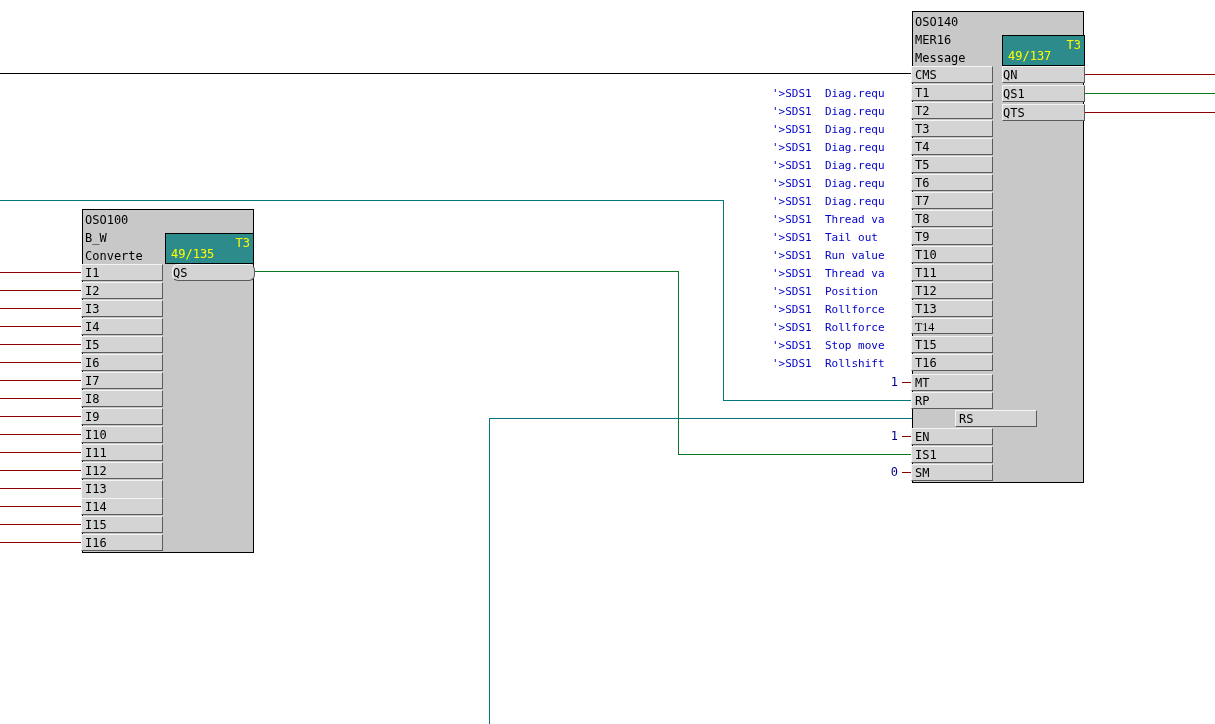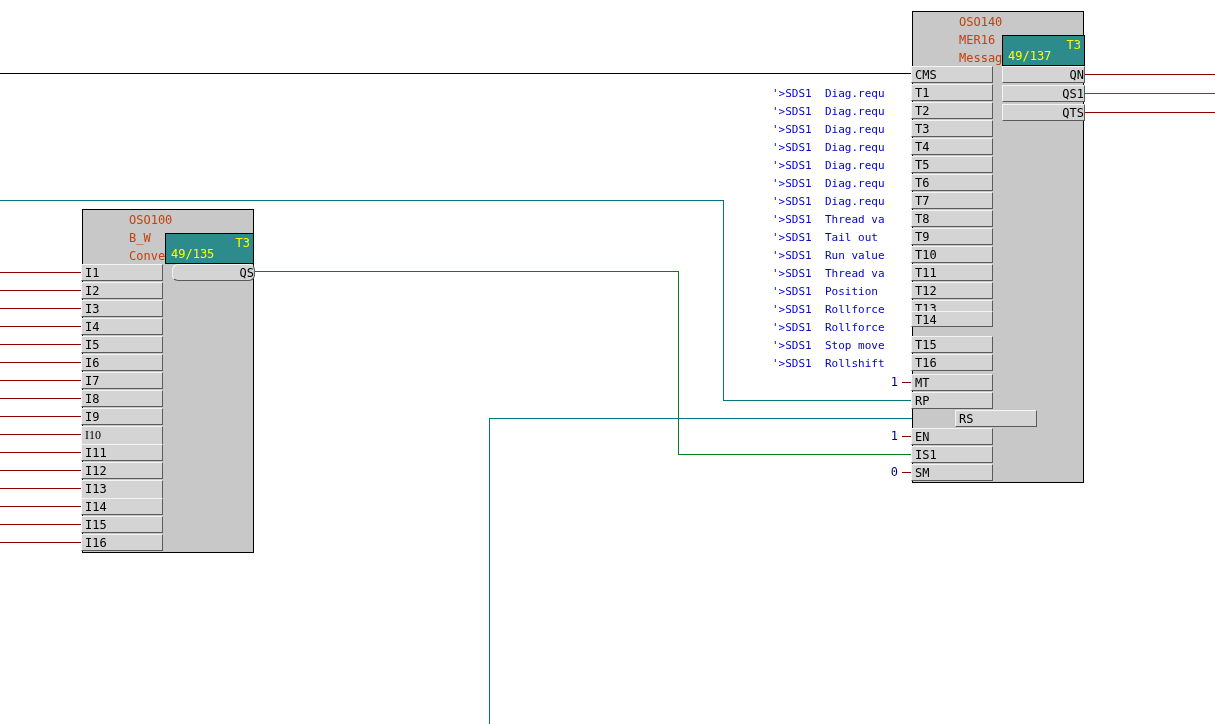--- a/index.html
+++ b/index.html
@@ -21,45 +21,44 @@
   .fb-body{
     position:absolute;left:0;top:0;
     background:#c8c8c8;
     border:1px solid #000000;
     box-sizing:border-box;
   }
   .fb-header{
     position:absolute;left:0;top:0;
     box-sizing:border-box;
     padding-left:3px;
-    color:#c2410c;
+    color:#000000;
     font-size:12px;
     line-height:18px;
     white-space:nowrap;
-    margin-left:44px;
   }
   .fb-header div{height:18px;}
 
   
   .port{
     position:absolute;
     box-sizing:border-box;
     background:#d4d4d4;
     border-top:1px solid #f4f4f4;
     border-left:1px solid #f4f4f4;
     border-right:1px solid #5a5a5a;
     border-bottom:1px solid #5a5a5a;
     font-size:12px;
     line-height:16px;
     color:#000000;
     white-space:nowrap;
     overflow:hidden;
   }
   .port.in{ text-align:left; padding-left:3px;}
-  .port.out{ text-align:right; padding-right:0;}
+  .port.out{ padding-right:0;}
 
   
   .badge{
     position:absolute;
     box-sizing:border-box;
     background:#2e8b8b;
     border:1px solid #000000;
     color:#ffff00;
     font-size:12px;
     line-height:14px;
@@ -161,21 +160,21 @@
 
     <div class="port in" style="left:-1px;top:55px;width:82px;height:17px;">I1</div>
     <div class="port in" style="left:-1px;top:73px;width:82px;height:17px;">I2</div>
     <div class="port in" style="left:-1px;top:91px;width:82px;height:17px;">I3</div>
     <div class="port in" style="left:-1px;top:109px;width:82px;height:17px;">I4</div>
     <div class="port in" style="left:-1px;top:127px;width:82px;height:17px;">I5</div>
     <div class="port in" style="left:-1px;top:145px;width:82px;height:17px;">I6</div>
     <div class="port in" style="left:-1px;top:163px;width:82px;height:17px;">I7</div>
     <div class="port in" style="left:-1px;top:181px;width:82px;height:17px;">I8</div>
     <div class="port in" style="left:-1px;top:199px;width:82px;height:17px;">I9</div>
-    <div class="port in" style="left:-1px;top:217px;width:82px;height:33px;font-family:Liberation Serif, serif;">I10</div>
+    <div class="port in" style="left:-1px;top:217px;width:82px;height:17px;">I10</div>
     <div class="port in" style="left:-1px;top:235px;width:82px;height:17px;">I11</div>
     <div class="port in" style="left:-1px;top:253px;width:82px;height:17px;">I12</div>
     <div class="port in" style="left:-1px;top:271px;width:82px;height:31px;">I13</div>
     <div class="port in" style="left:-1px;top:289px;width:82px;height:17px;">I14</div>
     <div class="port in" style="left:-1px;top:307px;width:82px;height:17px;">I15</div>
     <div class="port in" style="left:-1px;top:325px;width:82px;height:17px;">I16</div>
 
     <div class="badge" style="left:83px;top:24px;width:89px;height:31px;">
       <span class="b-top">T3</span>
       <span class="b-bot">49/135</span>
@@ -200,21 +199,21 @@
     <div class="port in" style="left:-1px;top:127px;width:82px;height:17px;">T4</div>
     <div class="port in" style="left:-1px;top:145px;width:82px;height:17px;">T5</div>
     <div class="port in" style="left:-1px;top:163px;width:82px;height:17px;">T6</div>
     <div class="port in" style="left:-1px;top:181px;width:82px;height:17px;">T7</div>
     <div class="port in" style="left:-1px;top:199px;width:82px;height:17px;">T8</div>
     <div class="port in" style="left:-1px;top:217px;width:82px;height:17px;">T9</div>
     <div class="port in" style="left:-1px;top:235px;width:82px;height:17px;">T10</div>
     <div class="port in" style="left:-1px;top:253px;width:82px;height:17px;">T11</div>
     <div class="port in" style="left:-1px;top:271px;width:82px;height:17px;">T12</div>
     <div class="port in" style="left:-1px;top:289px;width:82px;height:17px;">T13</div>
-    <div class="port in" style="left:-1px;top:300px;width:82px;height:16px;">T14</div>
+    <div class="port in" style="left:-1px;top:307px;width:82px;height:16px;font-family:Liberation Serif, serif;">T14</div>
     <div class="port in" style="left:-1px;top:325px;width:82px;height:17px;">T15</div>
     <div class="port in" style="left:-1px;top:343px;width:82px;height:17px;">T16</div>
     <div class="port in" style="left:-1px;top:363px;width:82px;height:17px;">MT</div>
     <div class="port in" style="left:-1px;top:381px;width:82px;height:17px;">RP</div>
     <div class="port in" style="left:-1px;top:399px;width:82px;height:17px;margin-left:44px;">RS</div>
     <div class="port in" style="left:-1px;top:417px;width:82px;height:17px;">EN</div>
     <div class="port in" style="left:-1px;top:435px;width:82px;height:17px;">IS1</div>
     <div class="port in" style="left:-1px;top:453px;width:82px;height:17px;">SM</div>
 
     <div class="badge" style="left:90px;top:24px;width:83px;height:31px;">

